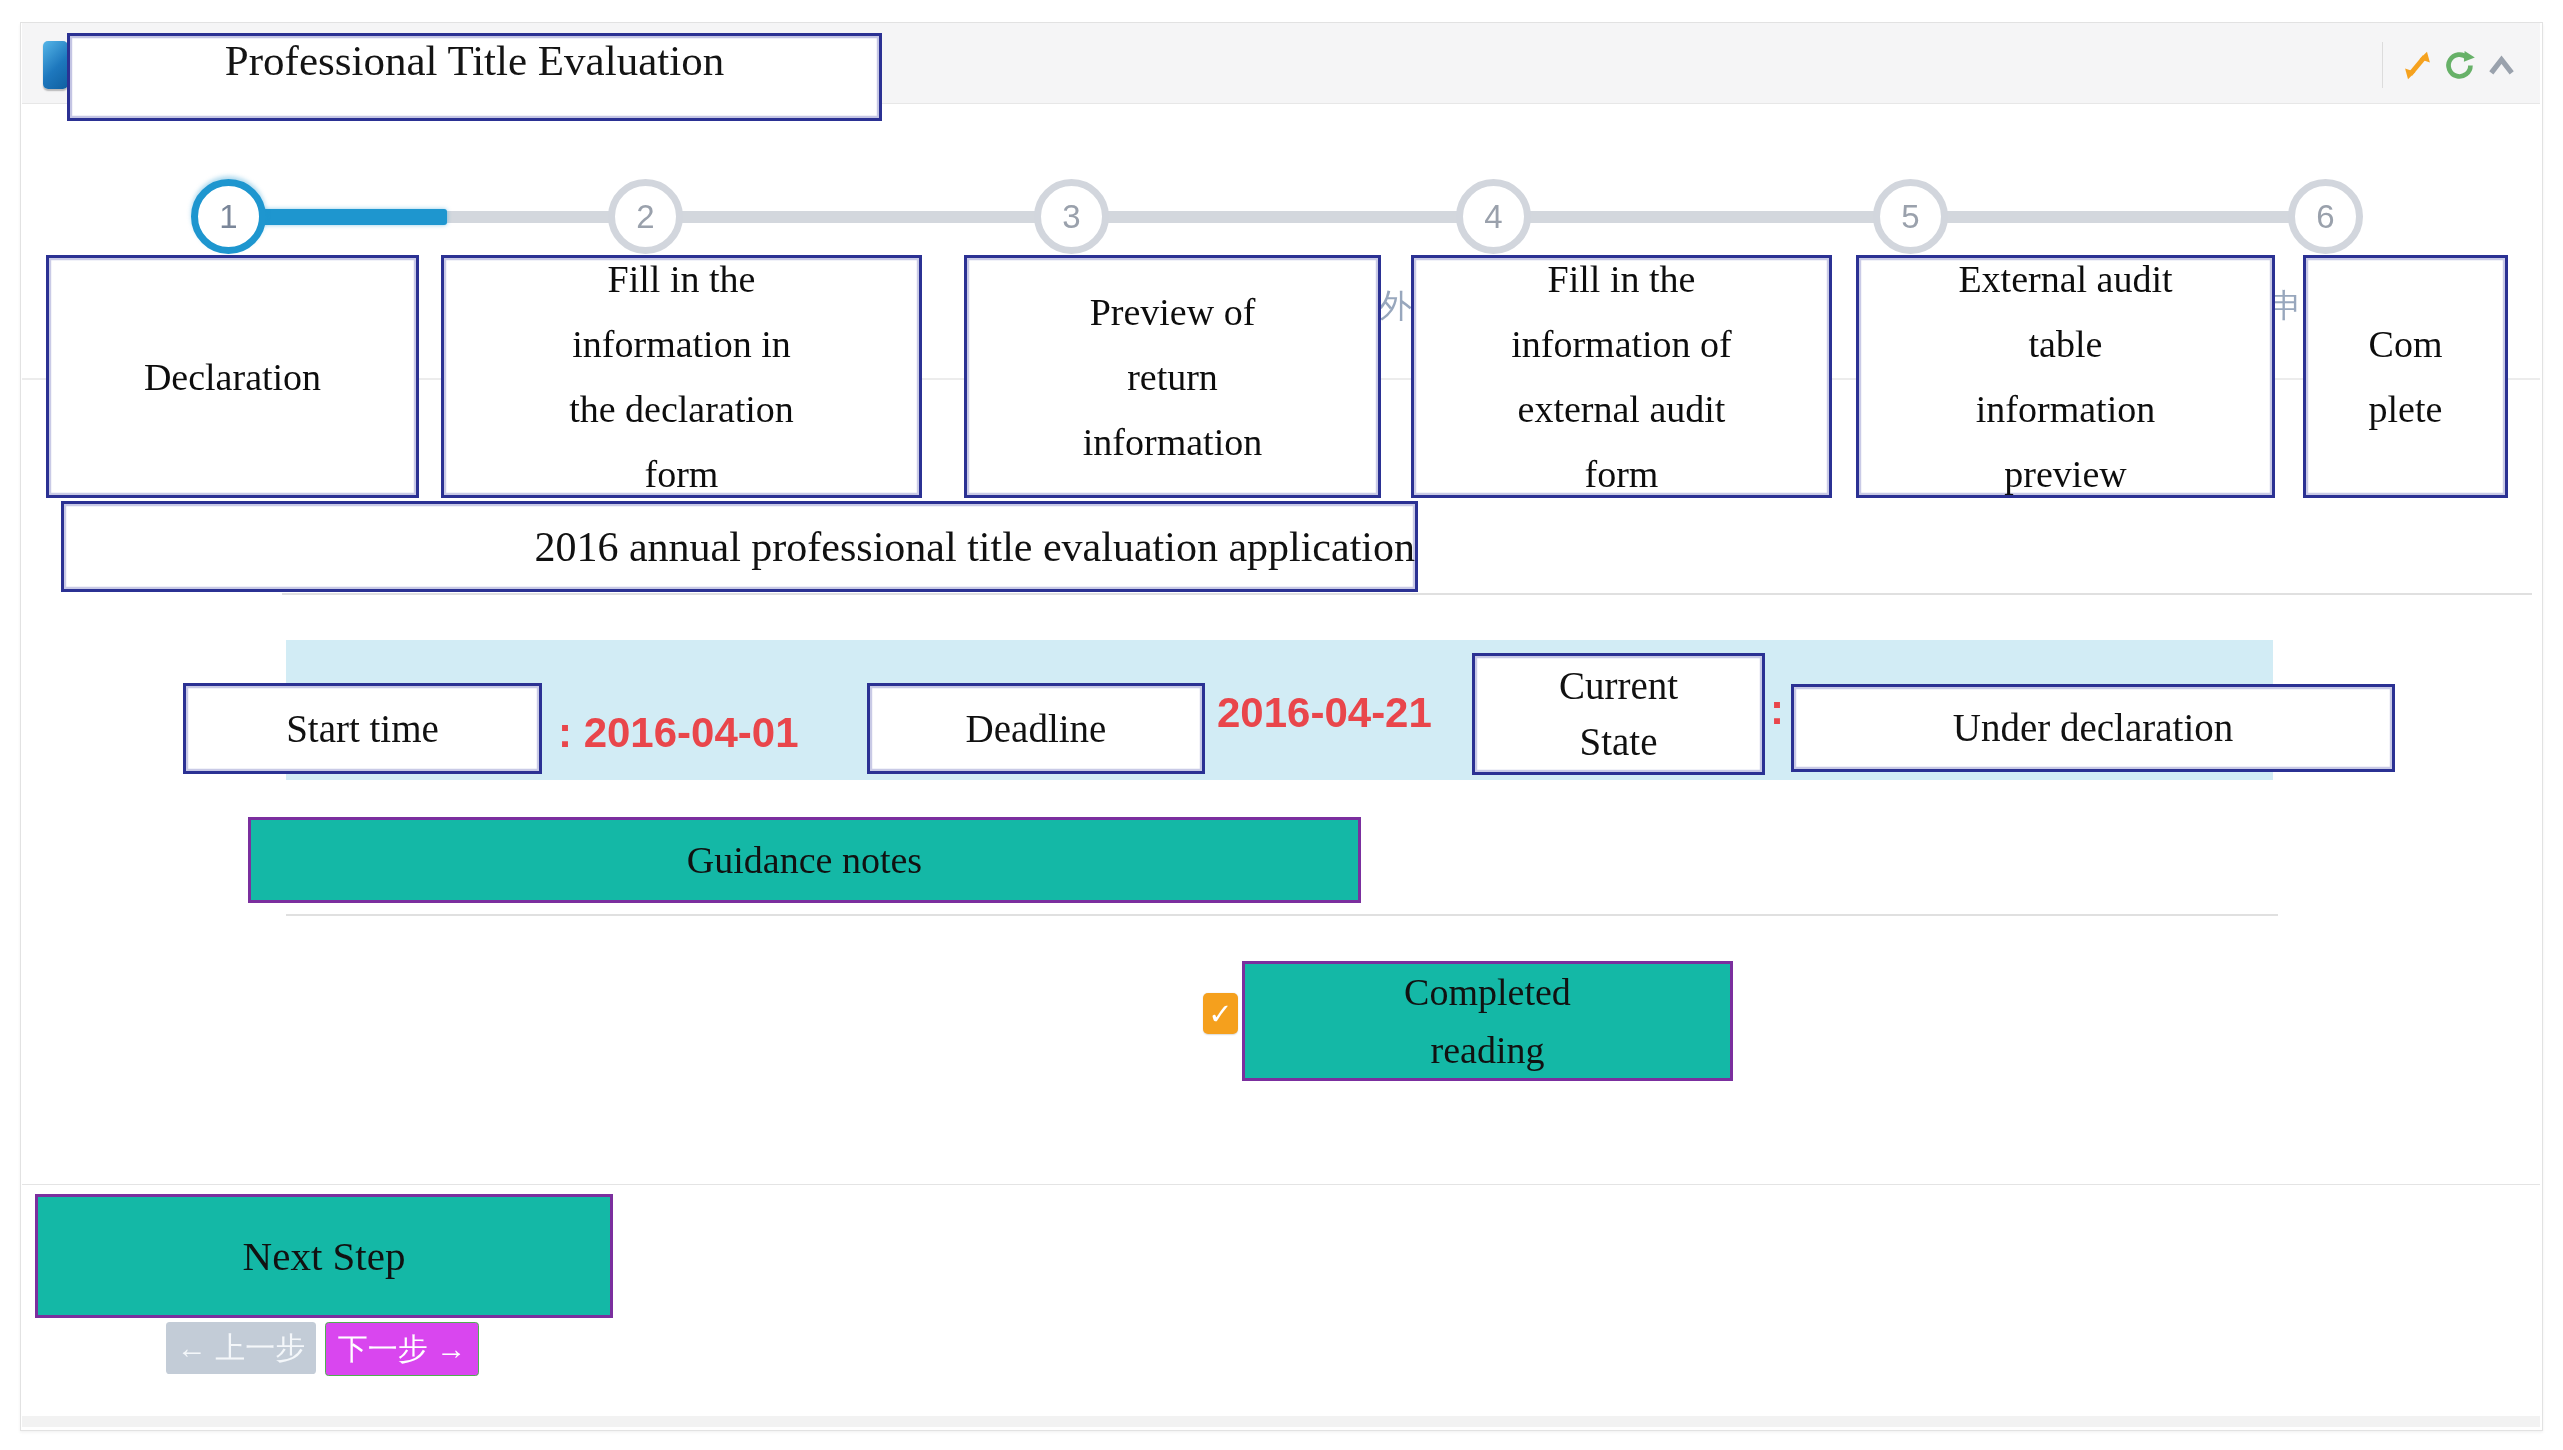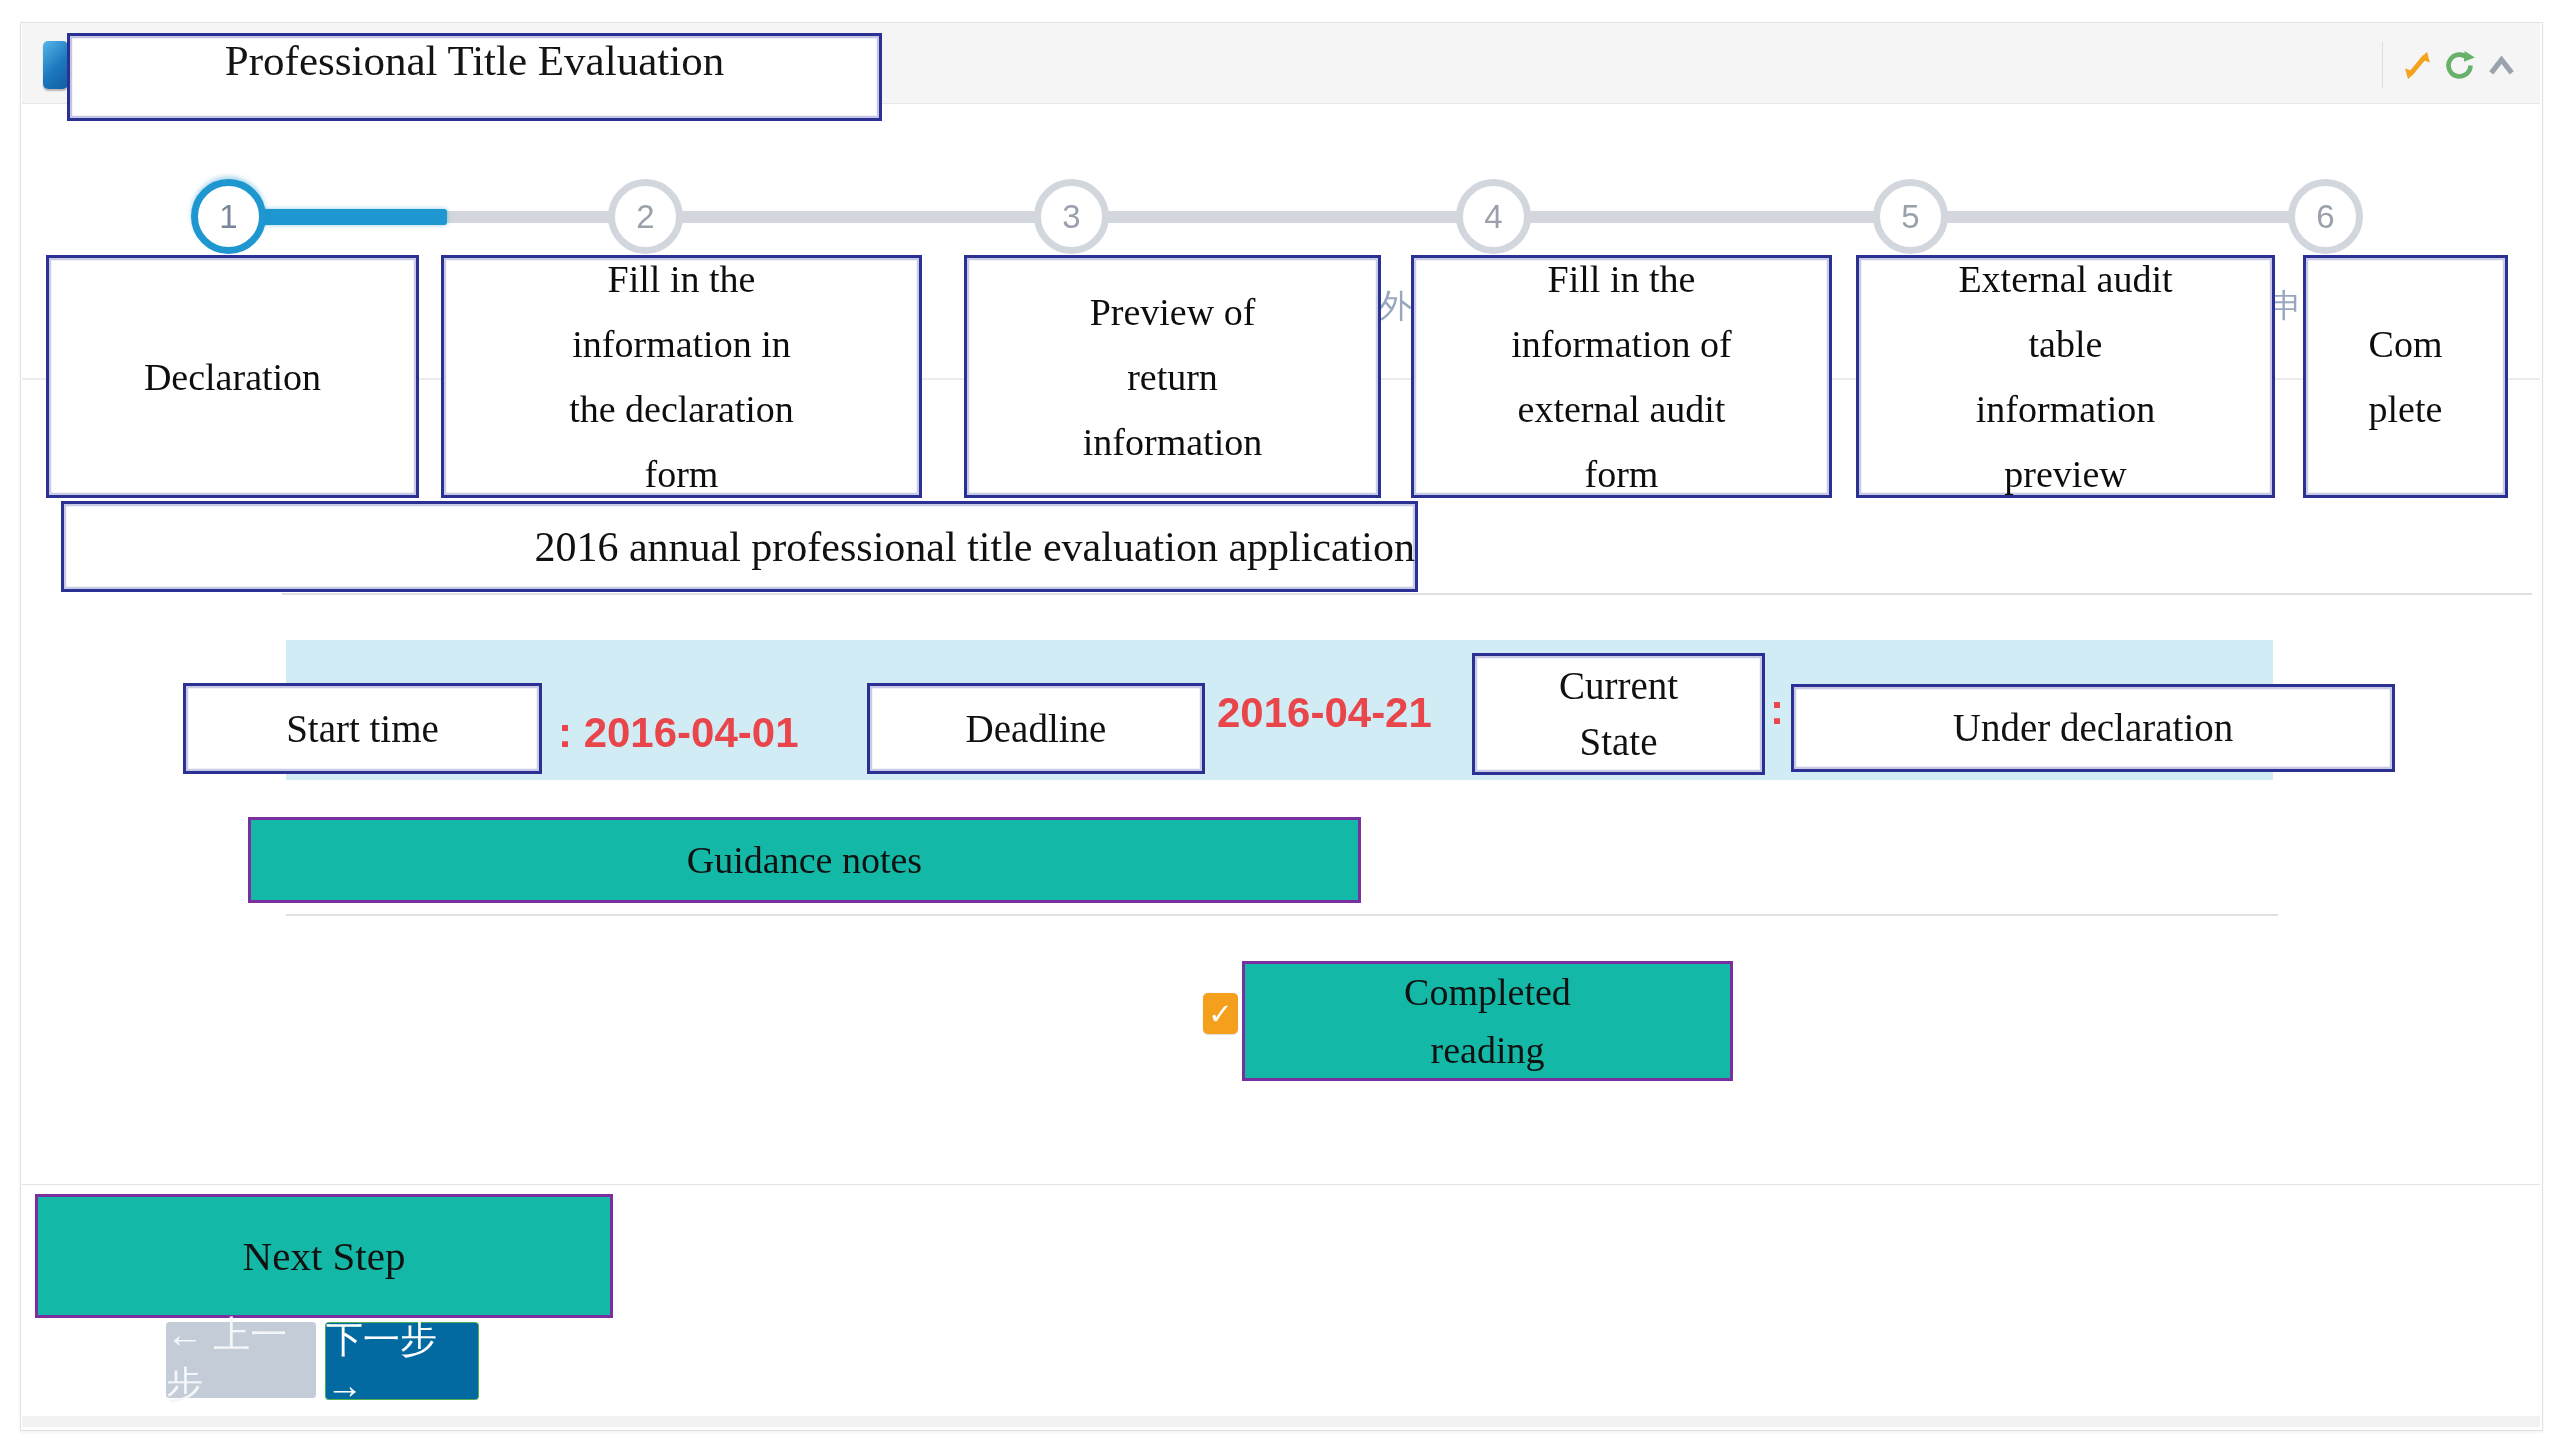--- a/index.html
+++ b/index.html
@@ -63,25 +63,25 @@
   .purple-box .vcenter{font-size:38px;line-height:59px;}
 
   
   .checkbox{left:1203px;top:993px;width:35px;height:41px;background:#f5a01d;
             border-radius:5px;display:flex;align-items:center;justify-content:center;
             cursor:pointer;box-shadow:0 0.7px 1.4px rgba(0,0,0,.15);}
   .checkbox span{color:#fff;font-size:29px;font-weight:bold;
                  font-family:"DejaVu Sans",sans-serif;}
 
   
-  .btn{top:1322px;height:76px;border-radius:3.6px;display:flex;align-items:center;
+  .btn{top:1322px;height:52px;border-radius:3.6px;display:flex;align-items:center;
        justify-content:center;font-family:"Liberation Sans","DejaVu Sans",sans-serif;
-       font-size:37px;color:#fff;cursor:pointer;}
+       font-size:30px;color:#fff;cursor:pointer;}
   .btn-prev{left:166px;width:150px;background:#c3ccd7;color:#f4f7fa;}
-  .btn-next{left:325px;width:152px;background:#0369a1;border:0.7px solid #4faf50;}
+  .btn-next{left:325px;width:152px;background:#d946ef;border:0.7px solid #4faf50;}
 </style>
 </head>
 <body>
 
 <div class="abs panel"></div>
 <div class="abs header-band"></div>
 <div class="abs footer-strip"></div>
 
 <div class="abs app-icon"></div>
 <div class="abs title-box">

